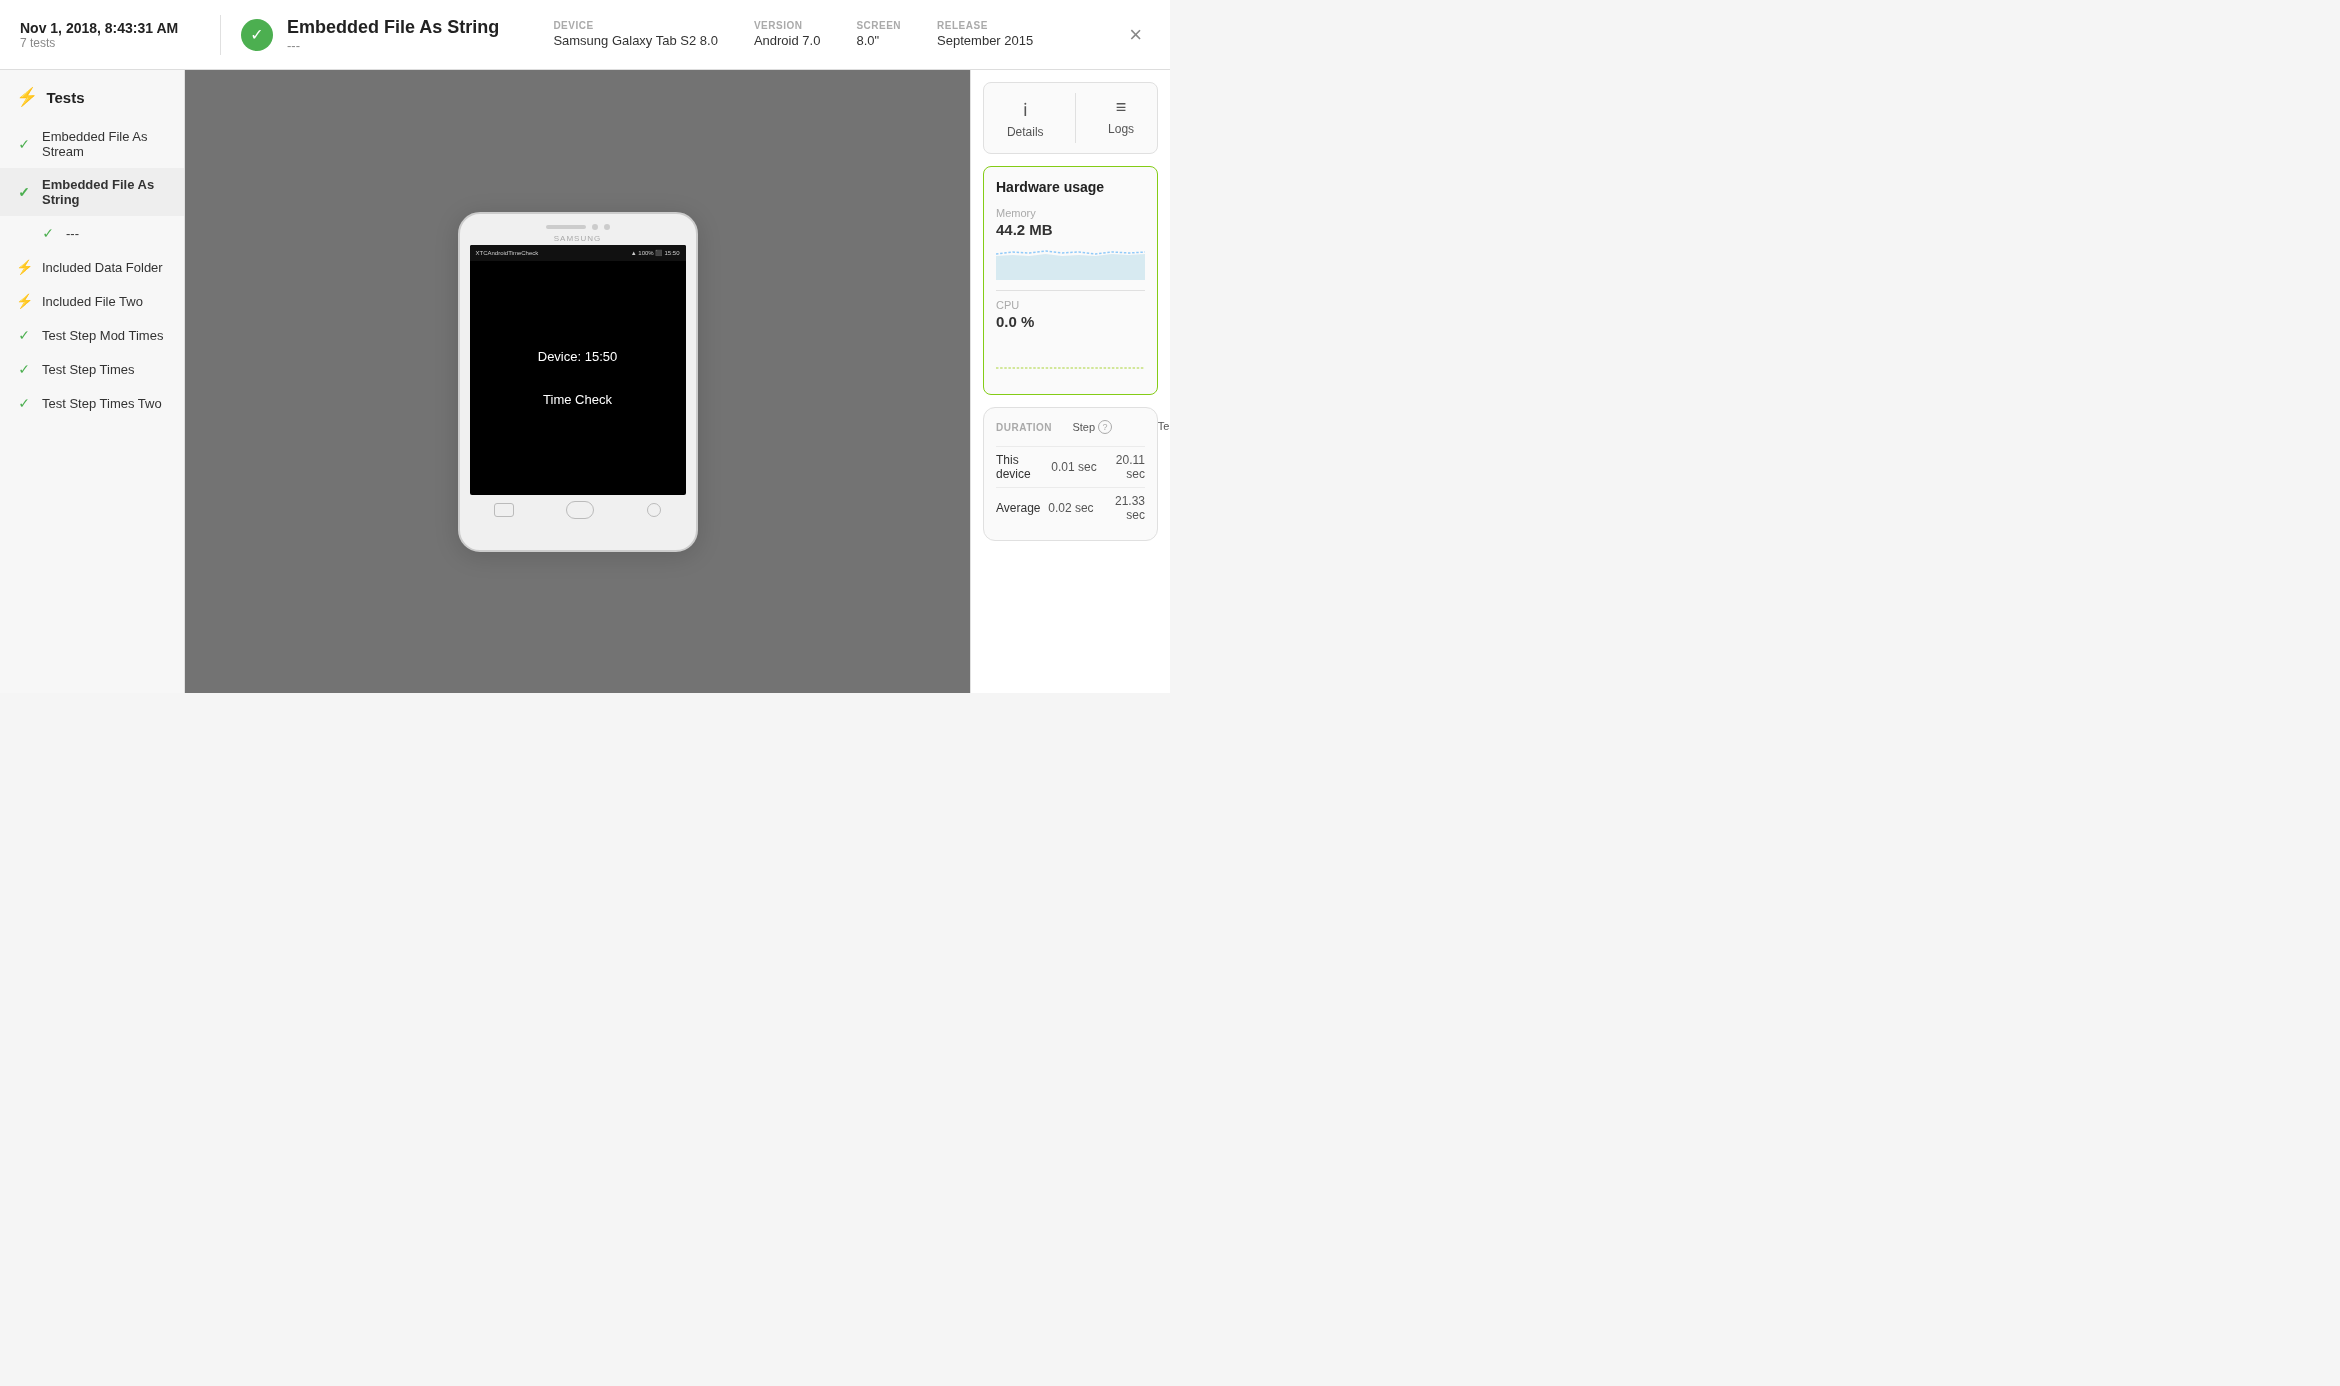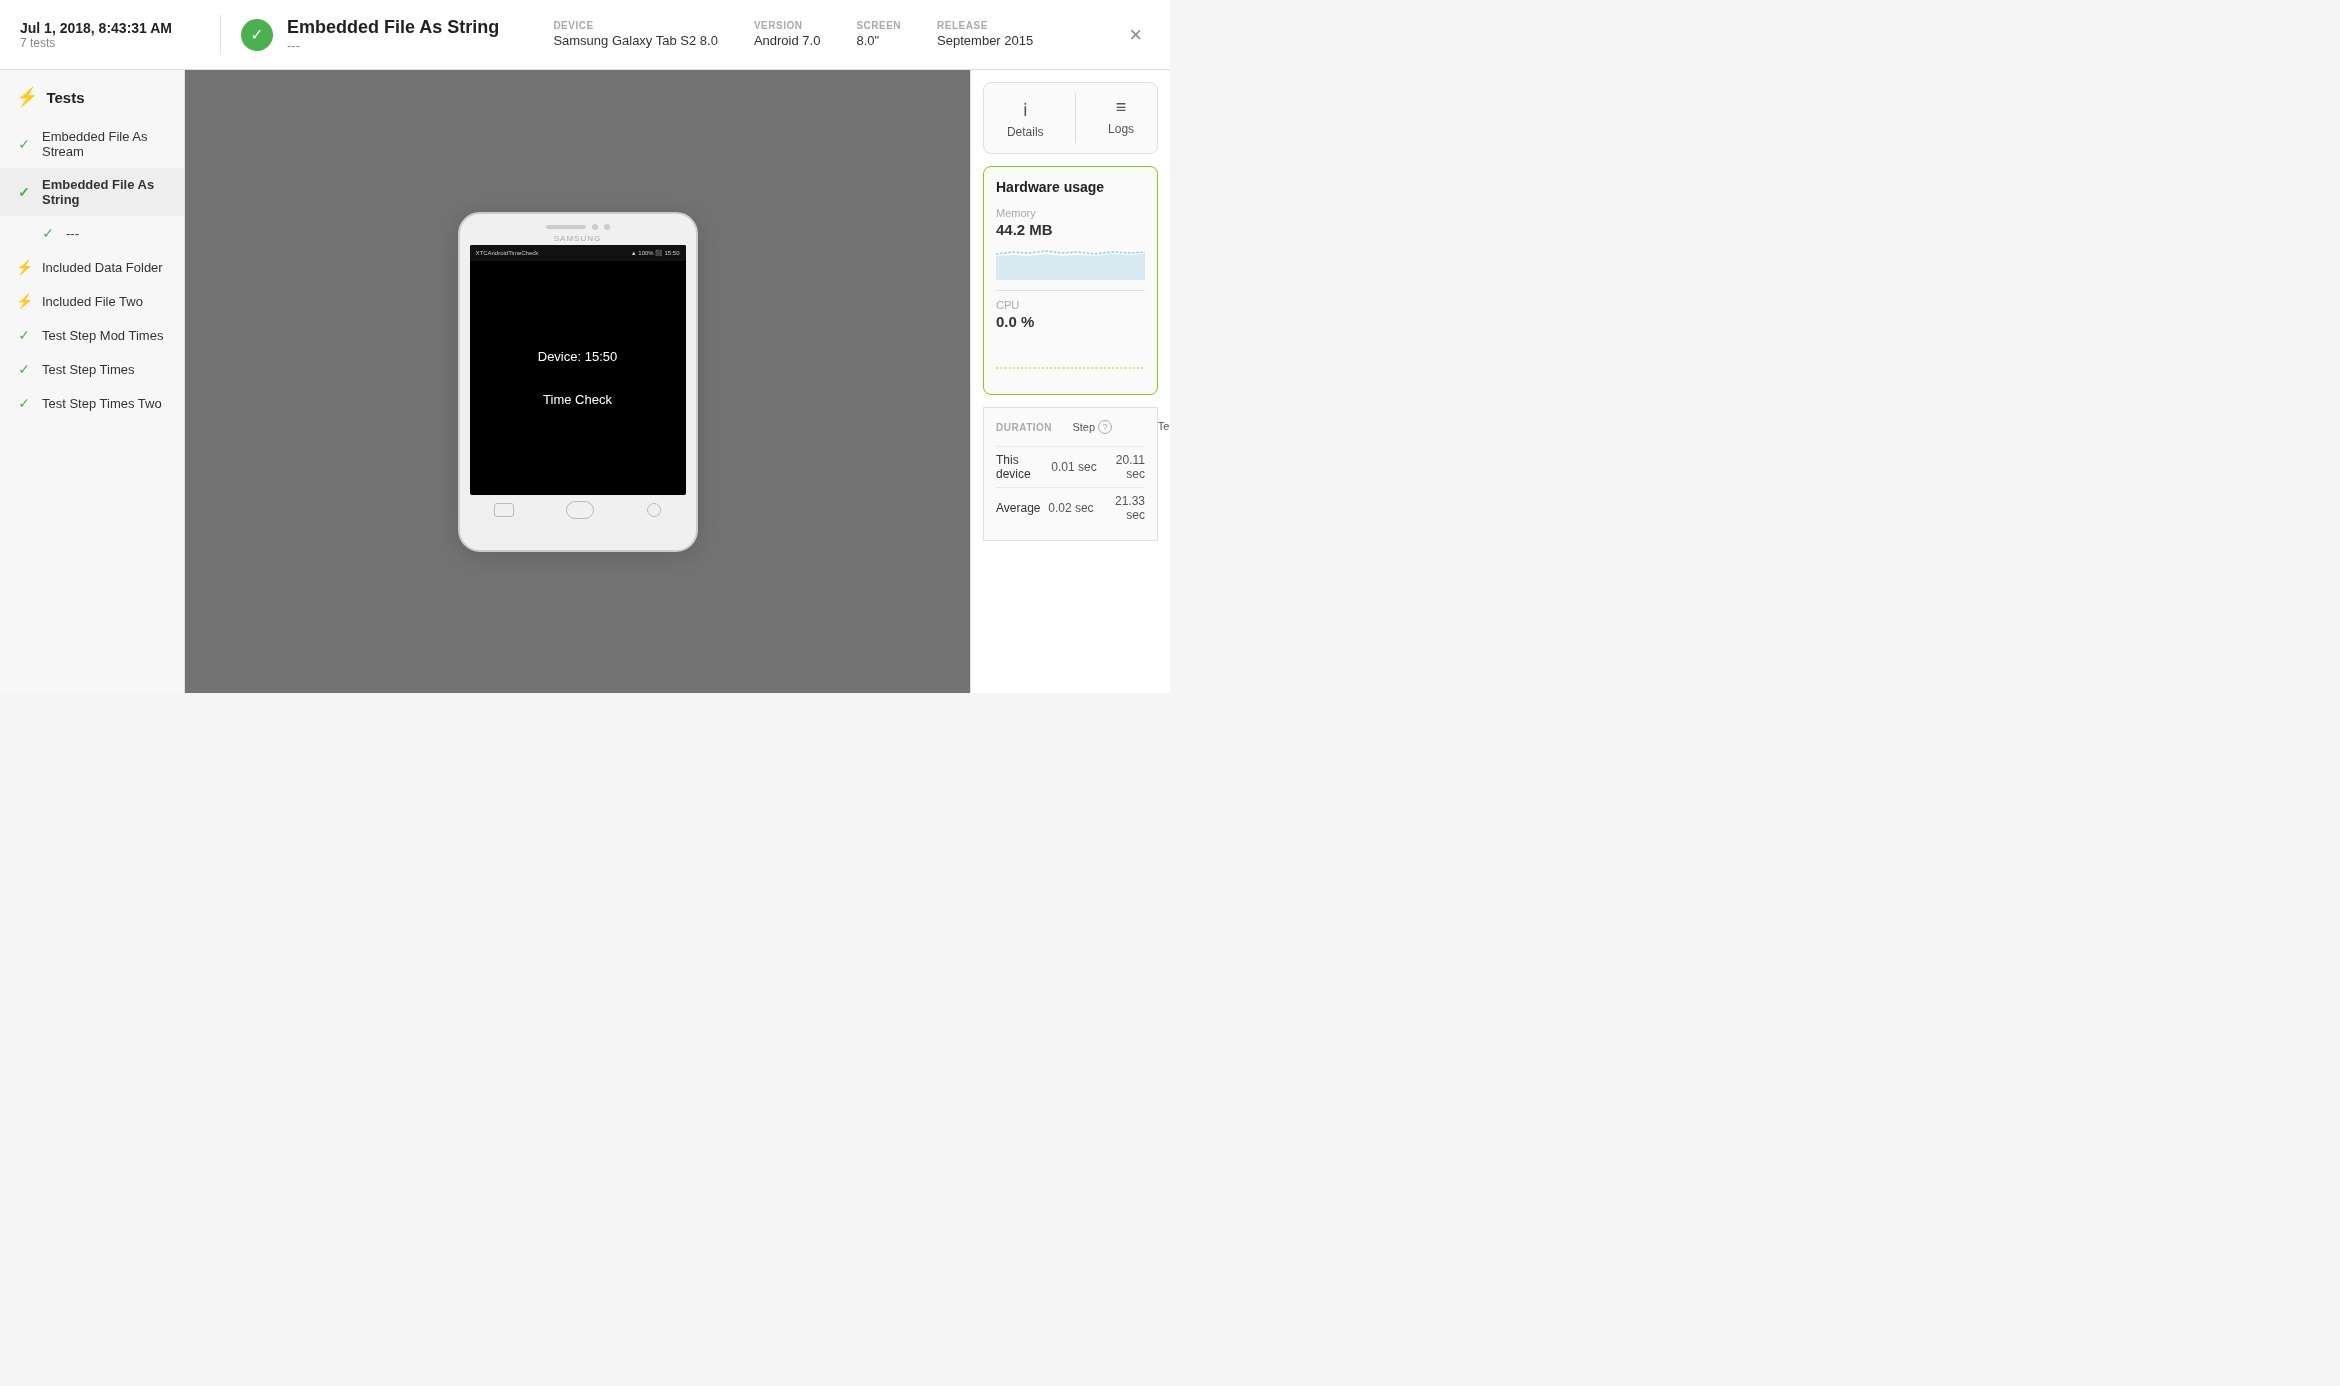--- a/index.html
+++ b/index.html
@@ -347,21 +347,21 @@
     }
     .chart-divider {
       border: none;
       border-top: 1px solid #e0e0e0;
       margin: 8px 0;
     }
 
     
     .duration-card {
       border: 1px solid #e0e0e0;
-      border-radius: 0;
+      border-radius: 12px;
       padding: 12px;
       background: #fafafa;
     }
     .duration-header {
       display: flex;
       justify-content: space-between;
       align-items: center;
       margin-bottom: 12px;
     }
     .duration-title {
@@ -426,21 +426,21 @@
       color: #555;
       width: 58px;
       text-align: right;
     }
   </style>
 </head>
 <body>
 
 <div class="header">
   <div class="header-datetime">
-    <div class="date">Jul 1, 2018, 8:43:31 AM</div>
+    <div class="date">Nov 1, 2018, 8:43:31 AM</div>
     <div class="tests-count">7 tests</div>
   </div>
   <div class="header-divider"></div>
   <div class="header-test-info">
     <div class="header-check-icon">✓</div>
     <div>
       <div class="header-test-name">Embedded File As String</div>
       <div class="header-test-step">---</div>
     </div>
     <div class="header-meta">

